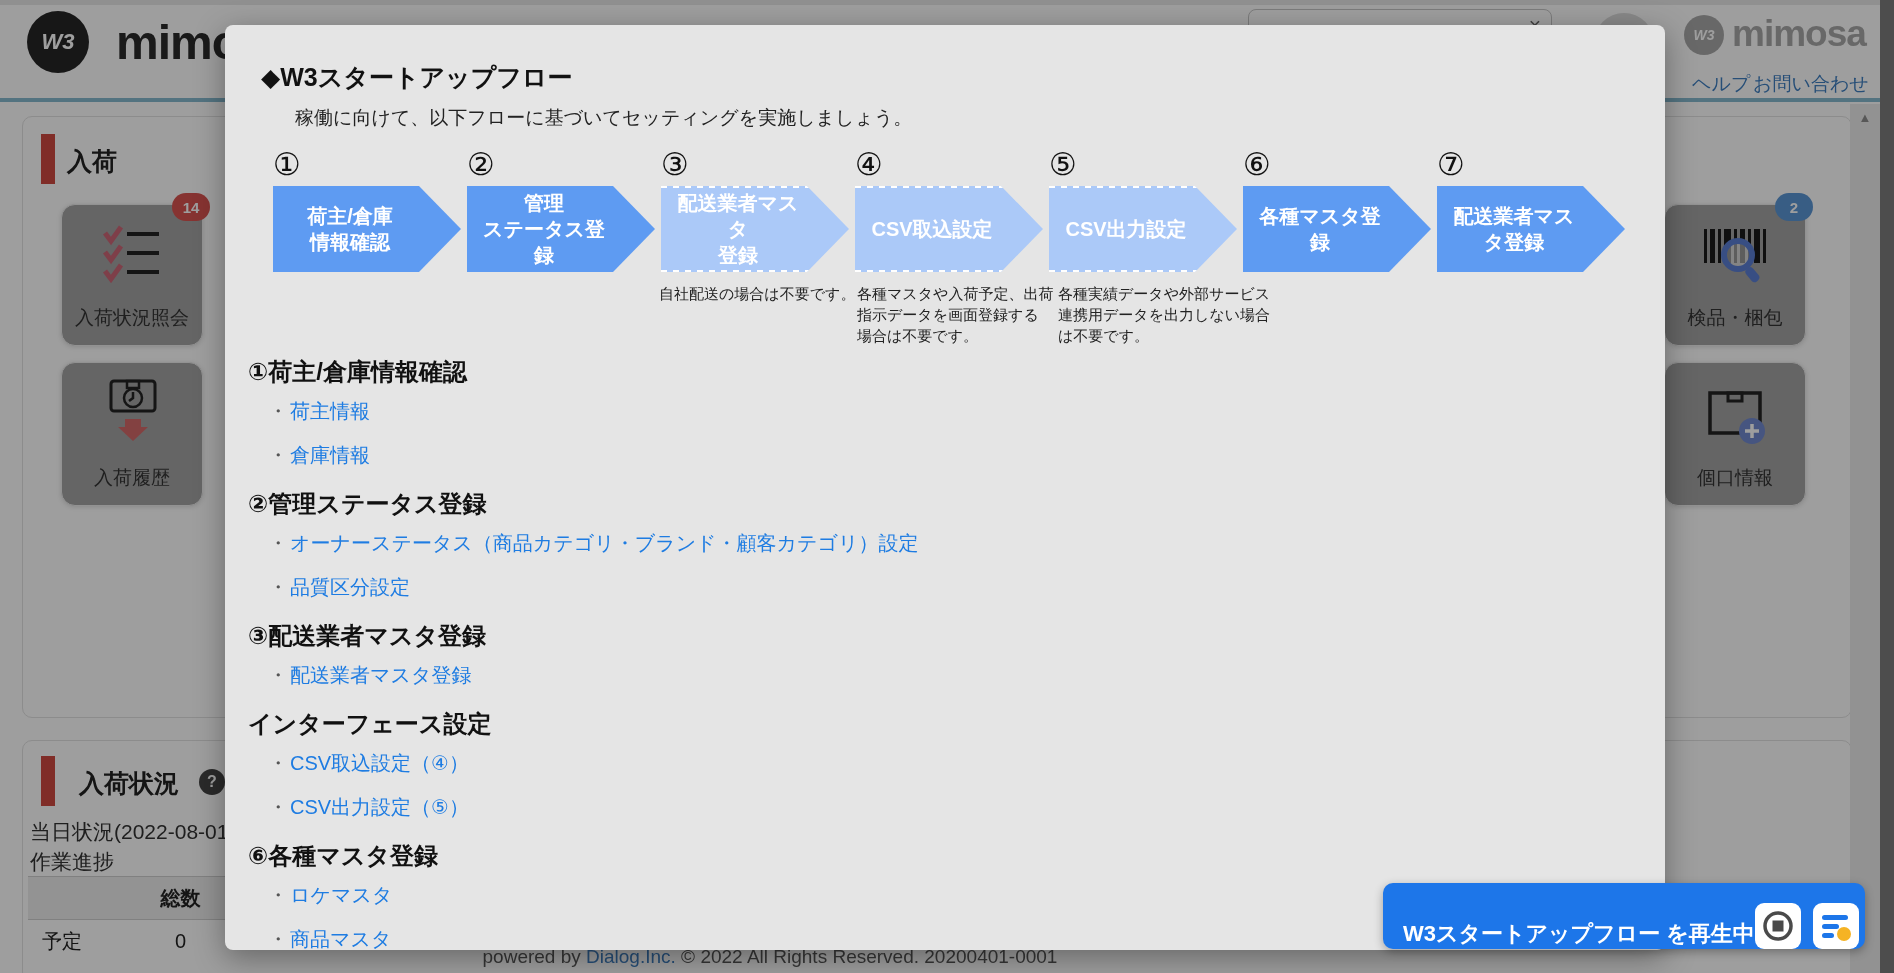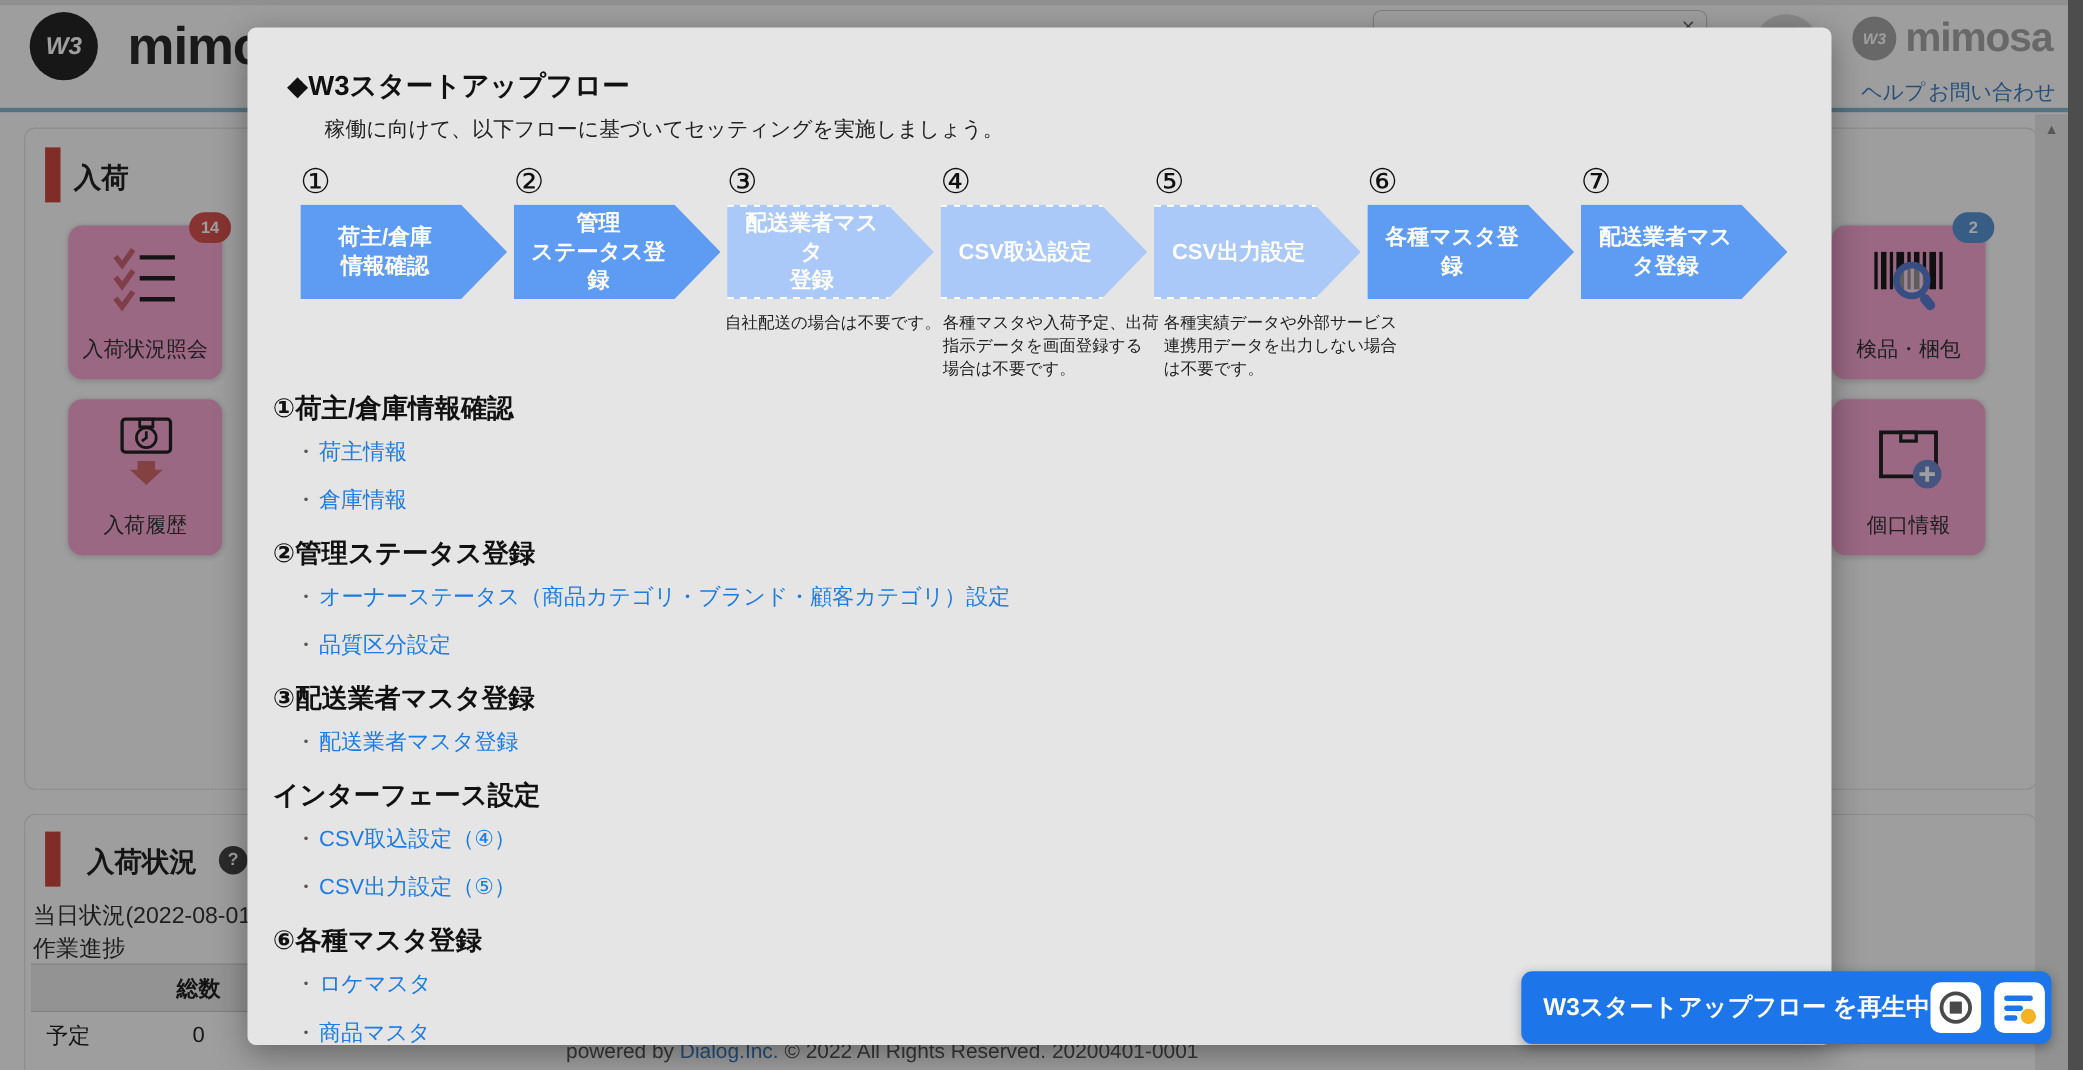--- a/index.html
+++ b/index.html
@@ -27,42 +27,42 @@
   .hdr-link.help{left:1692px;top:66px;}
   .hdr-link.contact{left:1753px;top:66px;}
   .teal-line{left:0;top:98px;width:1894px;height:4px;background:#86bacf;}
 
   .panel{background:#fff;border:1px solid #e2e2e2;border-radius:10px;}
   .panel1{left:22px;top:116px;width:1828px;height:600px;}
   .panel2{left:22px;top:740px;width:1828px;height:240px;}
   .red-bar{width:14px;height:50px;background:#cf4a42;}
   .sec-title{font-size:25px;font-weight:bold;color:#222;}
 
-  .card{width:140px;height:140px;background:#f9a8d4;border:1px solid #ececec;border-radius:14px;
+  .card{width:140px;height:140px;background:#a3a3a3;border:1px solid #ececec;border-radius:14px;
     box-shadow:0 1px 5px rgba(0,0,0,0.14);cursor:pointer;}
   .card .label{position:absolute;left:0;right:0;bottom:14px;text-align:center;font-size:19px;color:#333;}
   .badge{position:absolute;top:-12px;right:-8px;min-width:30px;height:28px;border-radius:14px;
     color:#fff;font-size:15px;font-weight:bold;display:flex;align-items:center;justify-content:center;padding:0 4px;}
   .badge.red{background:#d9534f;}
   .badge.blue{background:#5b96d5;}
   .card-icon{position:absolute;left:0;right:0;top:20px;display:flex;justify-content:center;}
 
   .qmark{left:162px;top:-4px;width:26px;height:26px;border-radius:50%;background:#454545;color:#fff;
     font-size:16px;font-weight:bold;display:flex;align-items:center;justify-content:center;cursor:pointer;}
 
   .status-line{font-size:21px;color:#333;}
   .mini-table{left:28px;top:876px;width:430px;font-size:20px;color:#222;}
   .mt-head{display:flex;height:42px;align-items:center;background:#ededed;
     border-top:1px solid #cfcfcf;border-bottom:1px solid #cfcfcf;font-weight:bold;}
   .mt-row{display:flex;height:42px;align-items:center;}
   .mt-c0{width:95px;padding-left:14px;box-sizing:border-box;}
   .mt-c1{width:115px;text-align:center;}
   .mt-c2{width:160px;text-align:center;}
 
-  .footer{left:0;top:946px;width:1540px;text-align:center;font-size:19px;color:#585858;padding-left:32px;}
+  .footer{left:0;top:946px;width:1540px;text-align:center;font-size:19px;color:#585858;}
   .footer a{color:#3f7fc1;text-decoration:none;cursor:pointer;}
 
   .scroll-track{left:1850px;top:104px;width:30px;height:869px;background:#ececec;}
   .scroll-up{left:1850px;top:104px;width:30px;height:26px;color:#8d8d8d;font-size:13px;
     display:flex;align-items:center;justify-content:center;cursor:pointer;}
   .scroll-thumb{left:1880px;top:0;width:14px;height:973px;background:#7d7d7d;cursor:grab;}
 
   
   .overlay{position:absolute;inset:0;background:rgba(0,0,0,0.38);z-index:10;}
 
@@ -93,21 +93,21 @@
 
   .m-sections{position:absolute;left:23px;top:330px;width:1380px;}
   .m-h{font-size:24px;font-weight:bold;color:#111;height:34px;line-height:34px;margin-top:10px;}
   .m-h:first-child{margin-top:0;}
   .m-link{height:44px;line-height:44px;font-size:20px;padding-left:20px;}
   .m-link::before{content:"・";color:#555;margin-right:2px;}
   .m-link a{color:#1e7ce2;text-decoration:none;cursor:pointer;}
 
   
   .player{position:absolute;left:1383px;top:883px;width:482px;height:66px;background:#1d76e9;
-    border-radius:10px;z-index:30;display:flex;align-items:center;box-shadow:0 3px 10px rgba(0,0,0,0.3);}
+    border-radius:10px;z-index:30;display:flex;align-items:flex-end;box-shadow:0 3px 10px rgba(0,0,0,0.3);}
   .player-label{color:#fff;font-size:22px;font-weight:bold;margin-left:20px;flex:0 0 auto;}
   .player-btns{margin-left:auto;margin-right:18px;display:flex;gap:12px;}
   .pbtn{width:46px;height:46px;background:#fff;border-radius:9px;border:none;cursor:pointer;
     display:flex;align-items:center;justify-content:center;padding:0;}
 </style>
 </head>
 <body>
 
 <div class="page">
   <div class="abs top-strip"></div>

